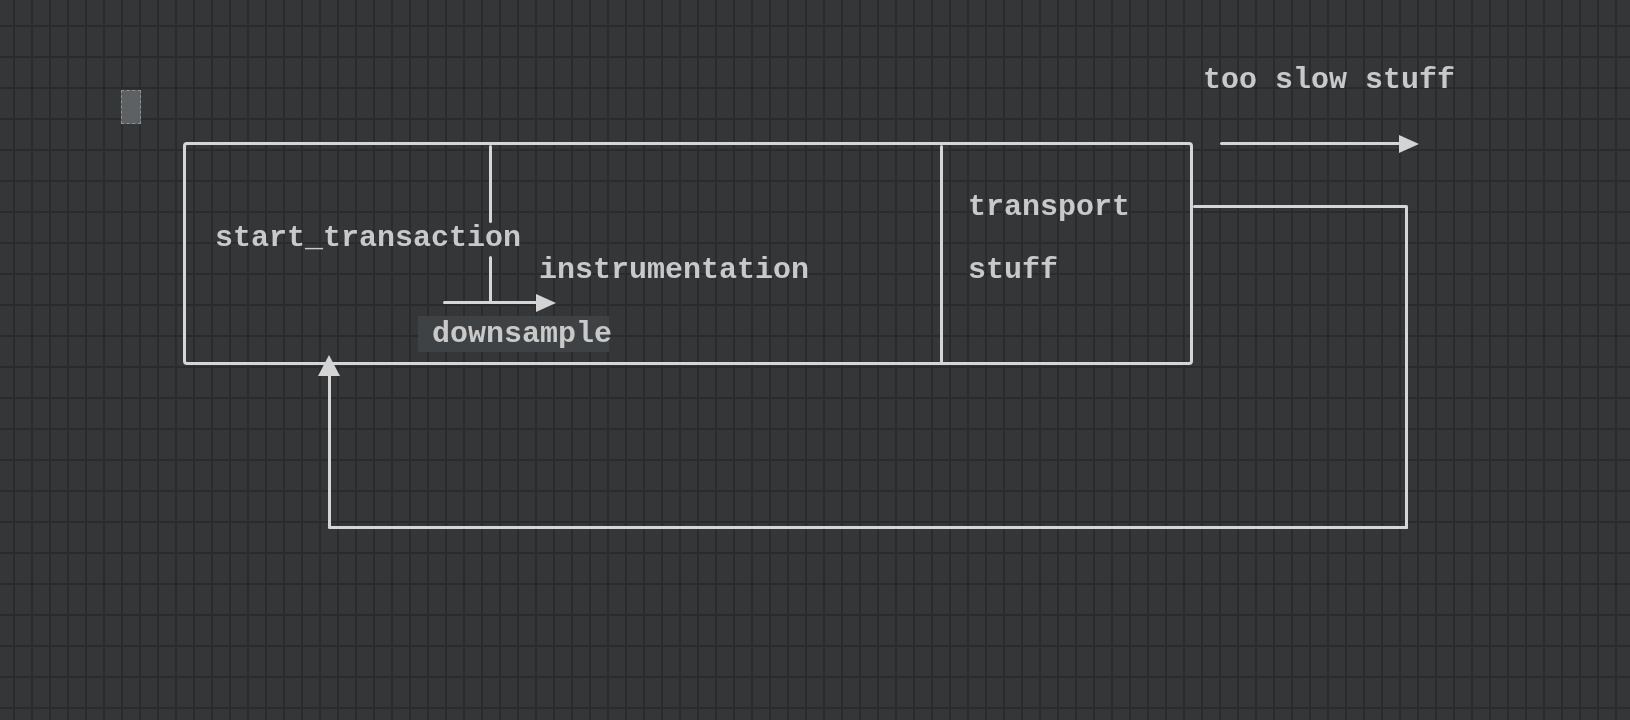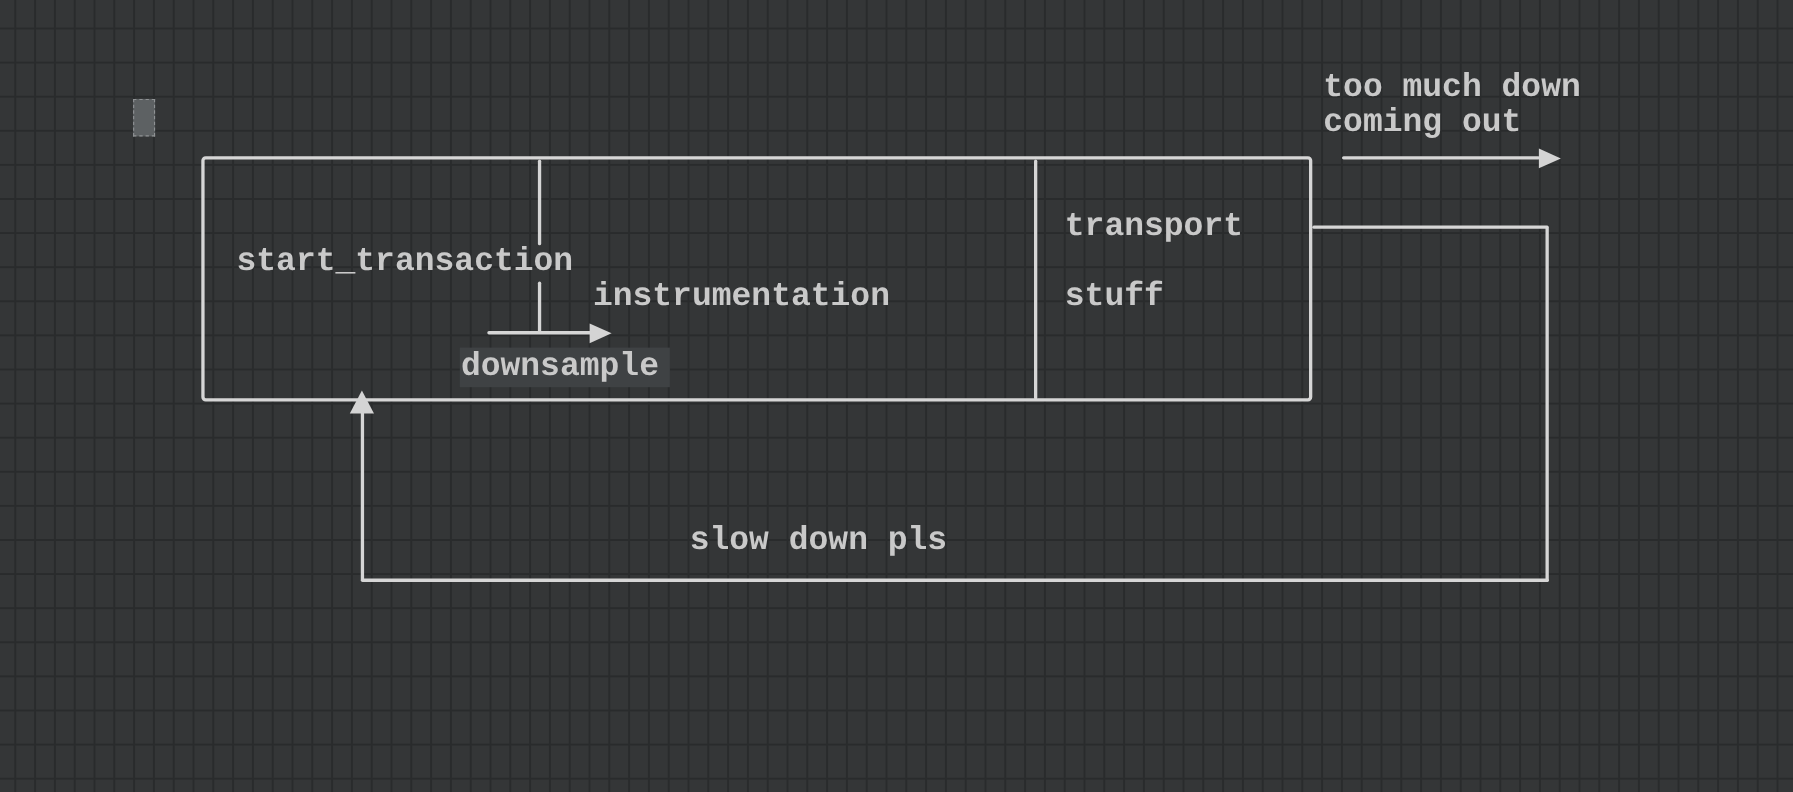--- a/index.html
+++ b/index.html
@@ -59,21 +59,21 @@
     position: absolute;
     font-size: 30px;
     font-weight: bold;
     line-height: 32px;
     color: #c9c9c9;
     white-space: pre;
     letter-spacing: 0;
   }
   .lbl-start     { left: 215px;  top: 222px; }
   .lbl-instr     { left: 539px;  top: 254px; }
-  .lbl-downsample{ left: 419px;  top: 318px; }
+  .lbl-downsample{ left: 432px;  top: 318px; }
   .lbl-transport { left: 968px;  top: 191px; text-align: center; }
   .lbl-worker    { left: 968px;  top: 254px; }
   .lbl-out1      { left: 1203px; top: 64px;  }
   .lbl-out2      { left: 1203px; top: 96px;  }
   .lbl-slow      { left: 627px;  top: 476px; }
 
   .text-highlight {
     position: absolute;
     left: 418px; top: 316px; width: 191px; height: 36px;
     background: #3f4244;
@@ -105,25 +105,23 @@
   <div class="label lbl-start">start_transaction</div>
 
   <div class="stroke ds-arrow-line"></div>
   <div class="arrowhead right ds-arrowhead"></div>
   <div class="text-highlight"></div>
   <div class="label lbl-downsample">downsample</div>
 
   <div class="label lbl-transport">transport</div>
   <div class="label lbl-worker">stuff</div>
 
-  <div class="label lbl-out1">too much down</div>
-  <div class="label lbl-out2">coming out</div>
+  <div class="label lbl-out1">too slow stuff</div>
   <div class="stroke out-arrow-line"></div>
   <div class="arrowhead right out-arrowhead"></div>
 
   <div class="stroke loop-exit"></div>
   <div class="stroke loop-right"></div>
   <div class="stroke loop-bottom"></div>
   <div class="stroke loop-left"></div>
   <div class="arrowhead up loop-arrowhead"></div>
-  <div class="label lbl-slow">slow down pls</div>
 
 </div>
 
 </body></html>

